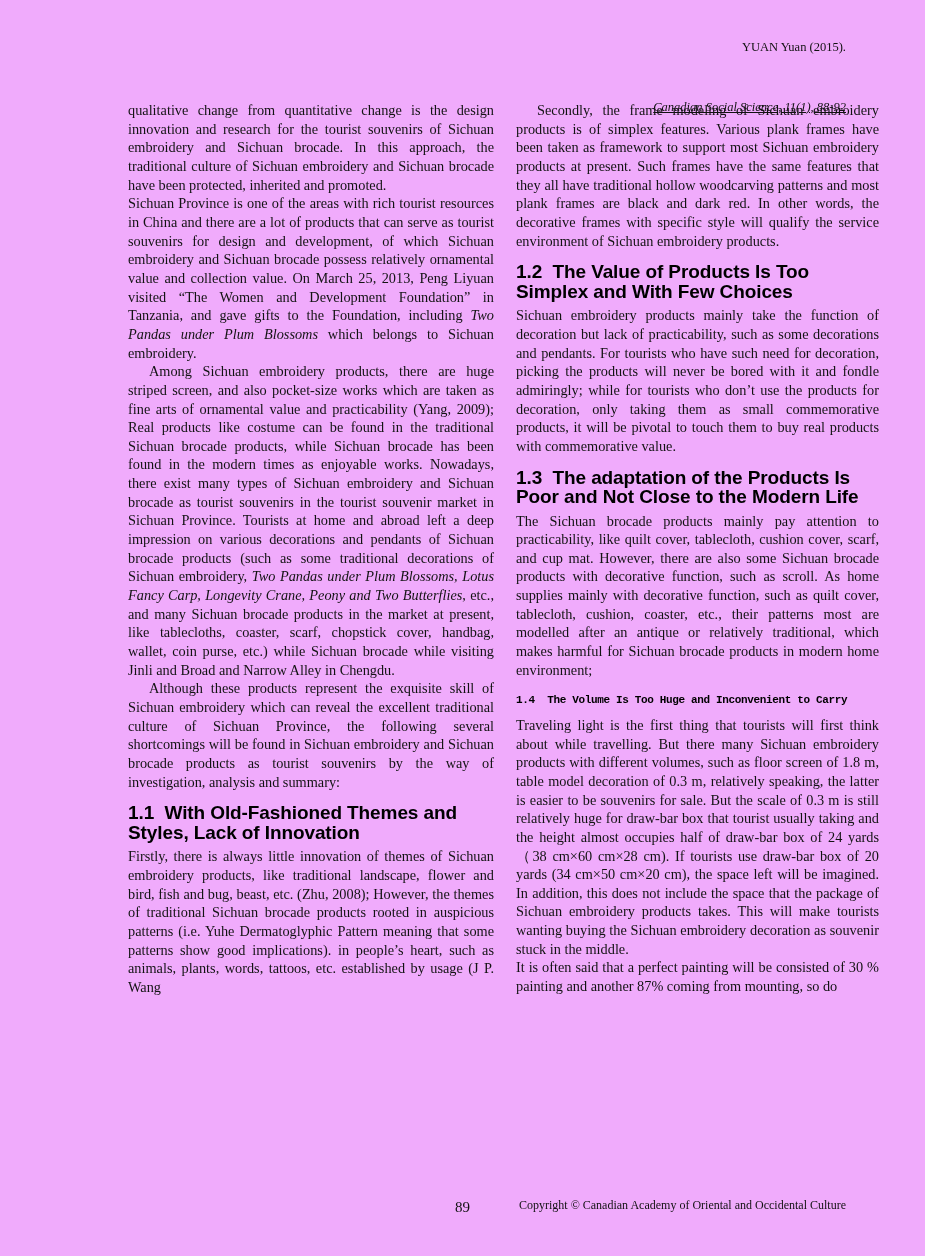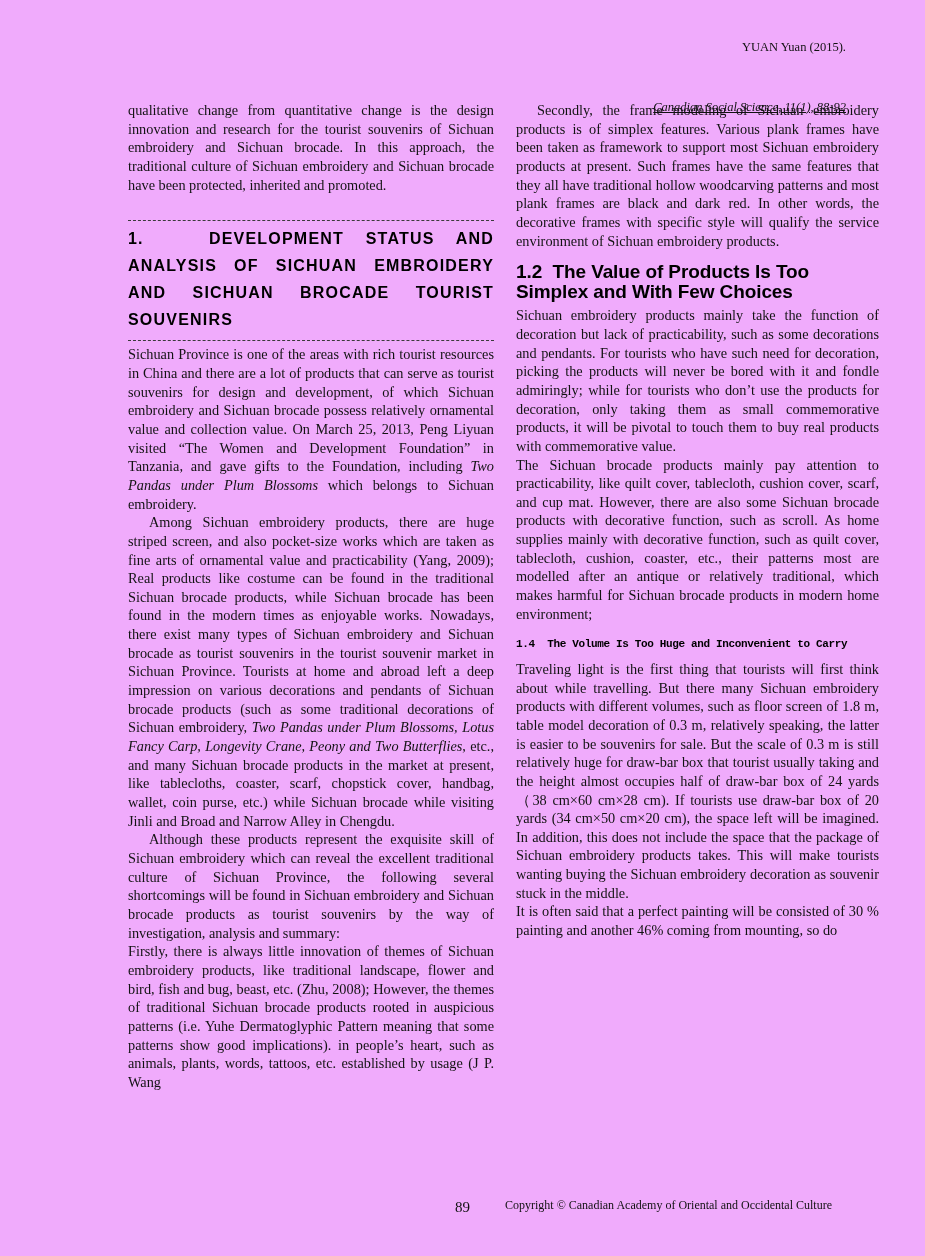--- a/index.html
+++ b/index.html
@@ -78,63 +78,62 @@
     bottom: 40px;
     left: 0;
     width: 100%;
     text-align: center;
     font-size: 15px;
     color: #111111;
   }
   .copyright {
     position: absolute;
     bottom: 43px;
-    right: 93px;
+    right: 79px;
     font-size: 12px;
     color: #111111;
   }
 </style>
 </head>
 <body>
 
 <div class="page">
 
   <div class="page-header">
     <div>YUAN Yuan (2015).</div>
     <div class="journal-line">Canadian Social Science, 11(1), 88-92</div>
   </div>
 
   <div class="columns">
 
     <section class="col col-left">
       <p>qualitative change from quantitative change is the design innovation and research for the tourist souvenirs of Sichuan embroidery and Sichuan brocade. In this approach, the traditional culture of Sichuan embroidery and Sichuan brocade have been protected, inherited and promoted.</p>
 
-      <div class="section-block">
-        <h2 class="section-title">1.&nbsp;&nbsp;&nbsp;DEVELOPMENT STATUS AND ANALYSIS OF SICHUAN EMBROIDERY AND SICHUAN BROCADE TOURIST SOUVENIRS</h2>
-      </div>
 
       <p><span>Sichuan Province is one of the areas with rich tourist resources in China and there are a lot of products that can serve as tourist souvenirs for design and development, of which Sichuan embroidery and Sichuan brocade possess relatively ornamental value and collection value. On March 25, 2013, Peng Liyuan visited “The Women and Development Foundation” in Tanzania, and gave gifts to the Foundation, including </span><i>Two Pandas under Plum Blossoms</i><span> which belongs to Sichuan embroidery.</span></p>
       <p class="indent"><span>Among Sichuan embroidery products, there are huge striped screen, and also pocket-size works which are taken as fine arts of ornamental value and practicability (Yang, 2009); Real products like costume can be found in the traditional Sichuan brocade products, while Sichuan brocade has been found in the modern times as enjoyable works. Nowadays, there exist many types of Sichuan embroidery and Sichuan brocade as tourist souvenirs in the tourist souvenir market in Sichuan Province. Tourists at home and abroad left a deep impression on various decorations and pendants of Sichuan brocade products (such as some traditional decorations of Sichuan embroidery, </span><i>Two Pandas under Plum Blossoms, Lotus Fancy Carp, Longevity Crane, Peony and Two Butterflies</i><span>, etc., and many Sichuan brocade products in the market at present, like tablecloths, coaster, scarf, chopstick cover, handbag, wallet, coin purse, etc.) while Sichuan brocade while visiting Jinli and Broad and Narrow Alley in Chengdu.</span></p>
       <p class="indent">Although these products represent the exquisite skill of Sichuan embroidery which can reveal the excellent traditional culture of Sichuan Province, the following several shortcomings will be found in Sichuan embroidery and Sichuan brocade products as tourist souvenirs by the way of investigation, analysis and summary:</p>
 
+      <h3 class="sub-heading">1.1&nbsp;&nbsp;With Old-Fashioned Themes and Styles, Lack of Innovation</h3>
       <p>Firstly, there is always little innovation of themes of Sichuan embroidery products, like traditional landscape, flower and bird, fish and bug, beast, etc. (Zhu, 2008); However, the themes of traditional Sichuan brocade products rooted in auspicious patterns (i.e. Yuhe Dermatoglyphic Pattern meaning that some patterns show good implications). in people’s heart, such as animals, plants, words, tattoos, etc. established by usage (J P. Wang</p>
     </section>
 
     <section class="col col-right">
       <p class="indent">Secondly, the frame modeling of Sichuan embroidery products is of simplex features. Various plank frames have been taken as framework to support most Sichuan embroidery products at present. Such frames have the same features that they all have traditional hollow woodcarving patterns and most plank frames are black and dark red. In other words, the decorative frames with specific style will qualify the service environment of Sichuan embroidery products.</p>
 
       <h3 class="sub-heading">1.2&nbsp;&nbsp;The Value of Products Is Too Simplex and With Few Choices</h3>
       <p>Sichuan embroidery products mainly take the function of decoration but lack of practicability, such as some decorations and pendants. For tourists who have such need for decoration, picking the products will never be bored with it and fondle admiringly; while for tourists who don’t use the products for decoration, only taking them as small commemorative products, it will be pivotal to touch them to buy real products with commemorative value.</p>
 
+      <h3 class="sub-heading">1.3&nbsp;&nbsp;The adaptation of the Products Is Poor and Not Close to the Modern Life</h3>
       <p>The Sichuan brocade products mainly pay attention to practicability, like quilt cover, tablecloth, cushion cover, scarf, and cup mat. However, there are also some Sichuan brocade products with decorative function, such as scroll. As home supplies mainly with decorative function, such as quilt cover, tablecloth, cushion, coaster, etc., their patterns most are modelled after an antique or relatively traditional, which makes harmful for Sichuan brocade products in modern home environment;</p>
 
       <h3 class="sub-heading tight">1.4&nbsp;&nbsp;The Volume Is Too Huge and Inconvenient to Carry</h3>
       <p>Traveling light is the first thing that tourists will first think about while travelling. But there many Sichuan embroidery products with different volumes, such as floor screen of 1.8 m, table model decoration of 0.3 m, relatively speaking, the latter is easier to be souvenirs for sale. But the scale of 0.3 m is still relatively huge for draw-bar box that tourist usually taking and the height almost occupies half of draw-bar box of 24 yards（38 cm×60 cm×28 cm). If tourists use draw-bar box of 20 yards (34 cm×50 cm×20 cm), the space left will be imagined. In addition, this does not include the space that the package of Sichuan embroidery products takes. This will make tourists wanting buying the Sichuan embroidery decoration as souvenir stuck in the middle.</p>
 
-      <p>It is often said that a perfect painting will be consisted of 30 % painting and another 46% coming from mounting, so do</p>
+      <p>It is often said that a perfect painting will be consisted of 30 % painting and another 87% coming from mounting, so do</p>
     </section>
 
   </div>
 
   <div class="page-number">89</div>
   <div class="copyright">Copyright © Canadian Academy of Oriental and Occidental Culture</div>
 
 </div>
 
 </body></html>

